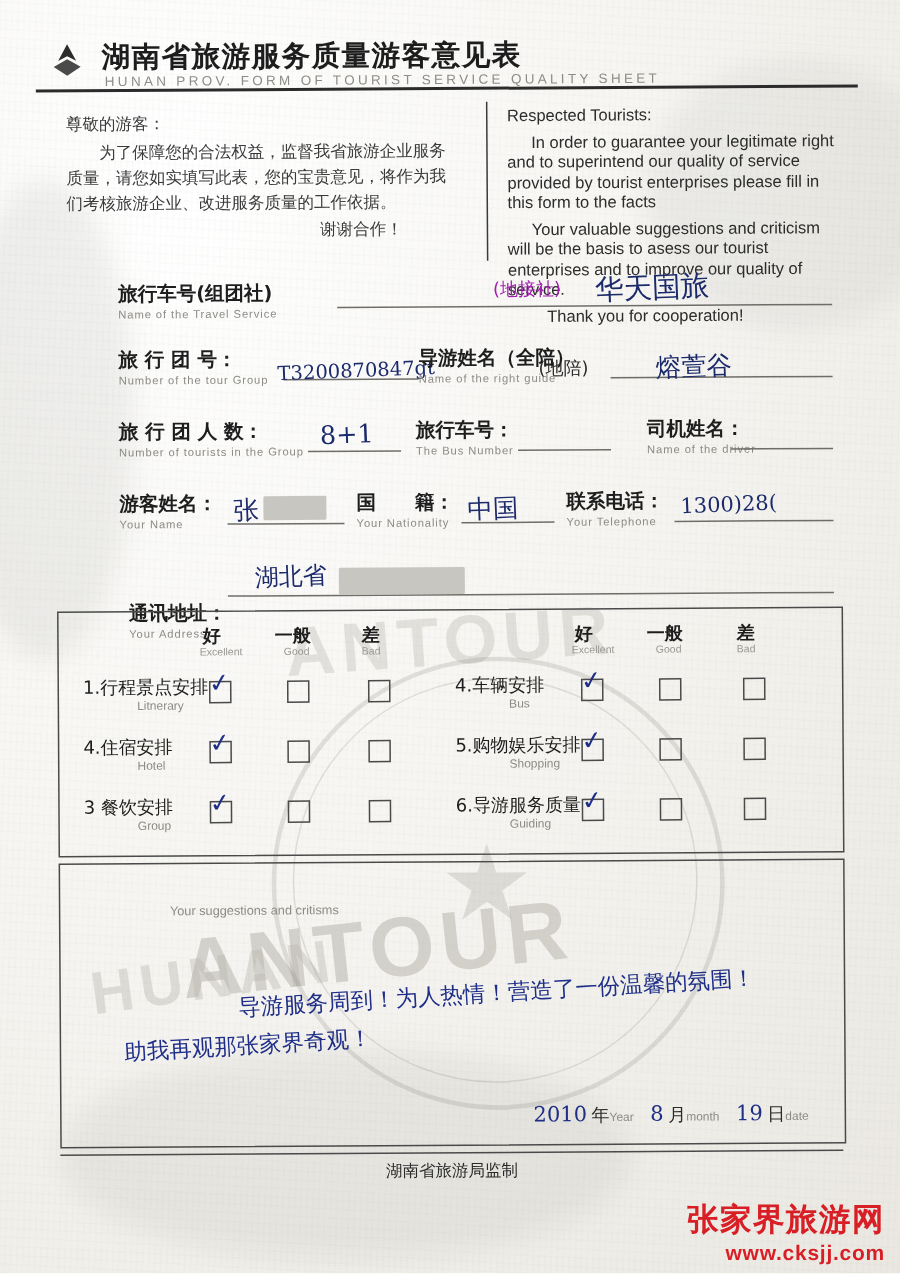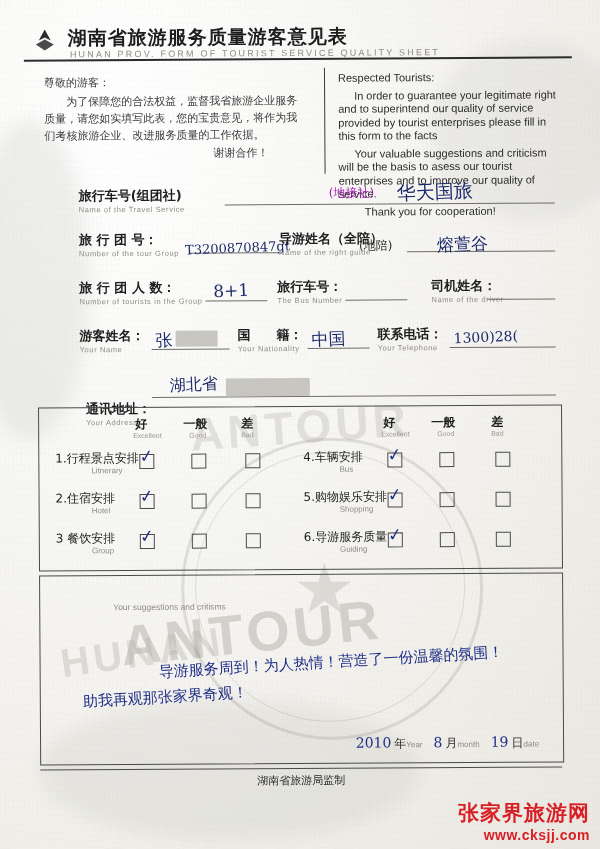--- a/index.html
+++ b/index.html
@@ -482,21 +482,21 @@
       <div class="rating-col-head" style="left:452px; top:8px;">差</div>
       <div class="rating-col-sub" style="left:452px; top:24px;">Bad</div>
 
       <div class="item-cn" style="left:16px; top:42px;">1.行程景点安排</div>
       <div class="item-en" style="left:52px; top:58px;">Litnerary</div>
       <div class="chk" style="left:100px; top:46px;"></div>
       <div class="tick" style="left:100px; top:42px;">✓</div>
       <div class="chk" style="left:152px; top:46px;"></div>
       <div class="chk" style="left:206px; top:46px;"></div>
 
-      <div class="item-cn" style="left:16px; top:82px;">2.住宿安排</div>
+      <div class="item-cn" style="left:16px; top:82px;">4.住宿安排</div>
       <div class="item-en" style="left:52px; top:98px;">Hotel</div>
       <div class="chk" style="left:100px; top:86px;"></div>
       <div class="tick" style="left:100px; top:82px;">✓</div>
       <div class="chk" style="left:152px; top:86px;"></div>
       <div class="chk" style="left:206px; top:86px;"></div>
 
       <div class="item-cn" style="left:16px; top:122px;">3 餐饮安排</div>
       <div class="item-en" style="left:52px; top:138px;">Group</div>
       <div class="chk" style="left:100px; top:126px;"></div>
       <div class="tick" style="left:100px; top:122px;">✓</div>

